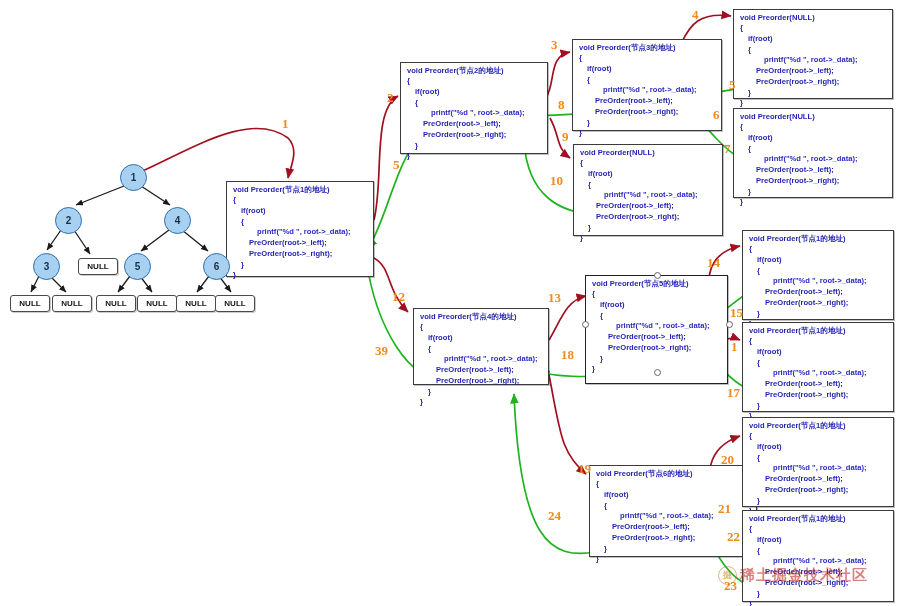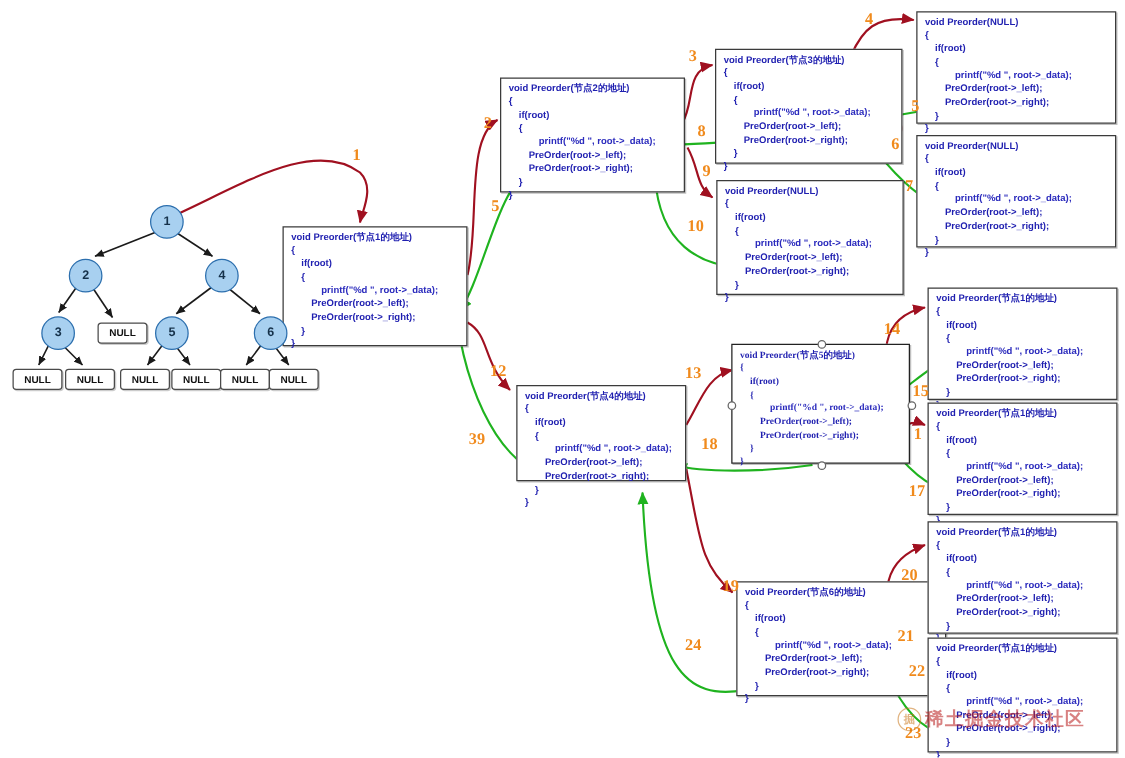--- a/index.html
+++ b/index.html
@@ -201,21 +201,21 @@
         <div class="sig">void Preorder(节点4的地址)</div>
         <div class="ln ">{</div>
         <div class="ln i1">if(root)</div>
         <div class="ln i1">{</div>
         <div class="ln i3 pf">printf("%d ", root-&gt;_data);</div>
         <div class="ln i2">PreOrder(root-&gt;_left);</div>
         <div class="ln i2">PreOrder(root-&gt;_right);</div>
         <div class="ln i1">}</div>
         <div class="ln ">}</div>
       </div>
-      <div class="codebox sel" style="left: 585px; top: 275px; width: 143px; height: 96px; font-family: Liberation Serif, serif;">
+      <div class="codebox sel" style="left: 585px; top: 275px; width: 143px; height: 109px;">
         <div class="sig">void Preorder(节点5的地址)</div>
         <div class="ln ">{</div>
         <div class="ln i1">if(root)</div>
         <div class="ln i1">{</div>
         <div class="ln i3 pf">printf("%d ", root-&gt;_data);</div>
         <div class="ln i2">PreOrder(root-&gt;_left);</div>
         <div class="ln i2">PreOrder(root-&gt;_right);</div>
         <div class="ln i1">}</div>
         <div class="ln ">}</div>
       </div>

